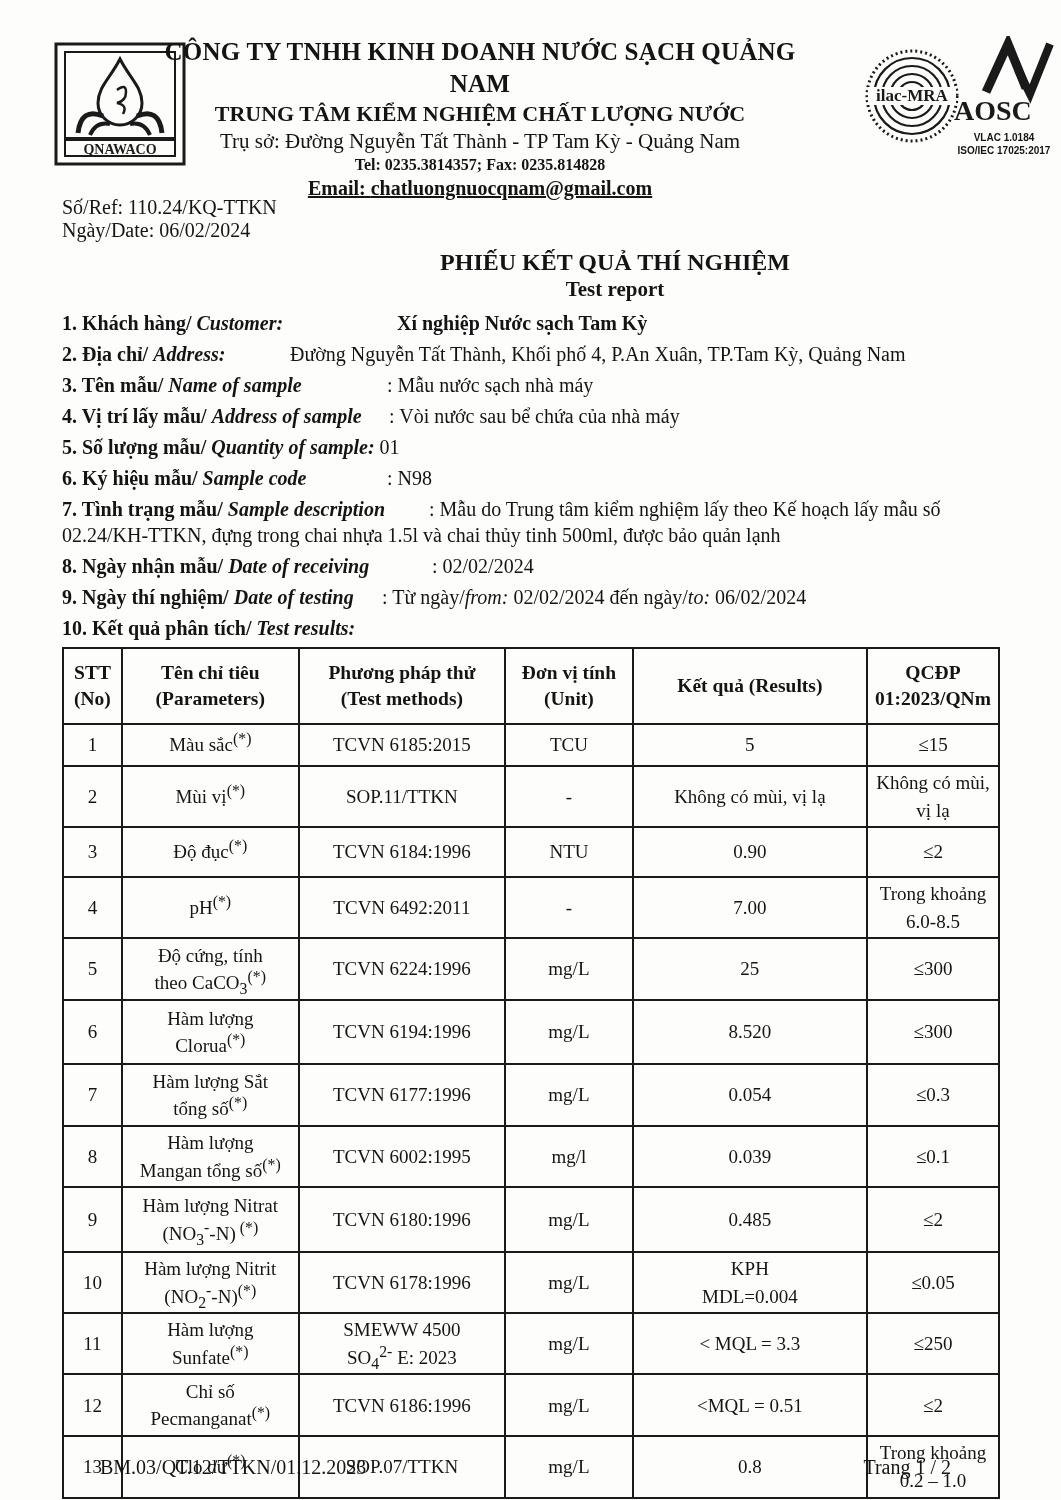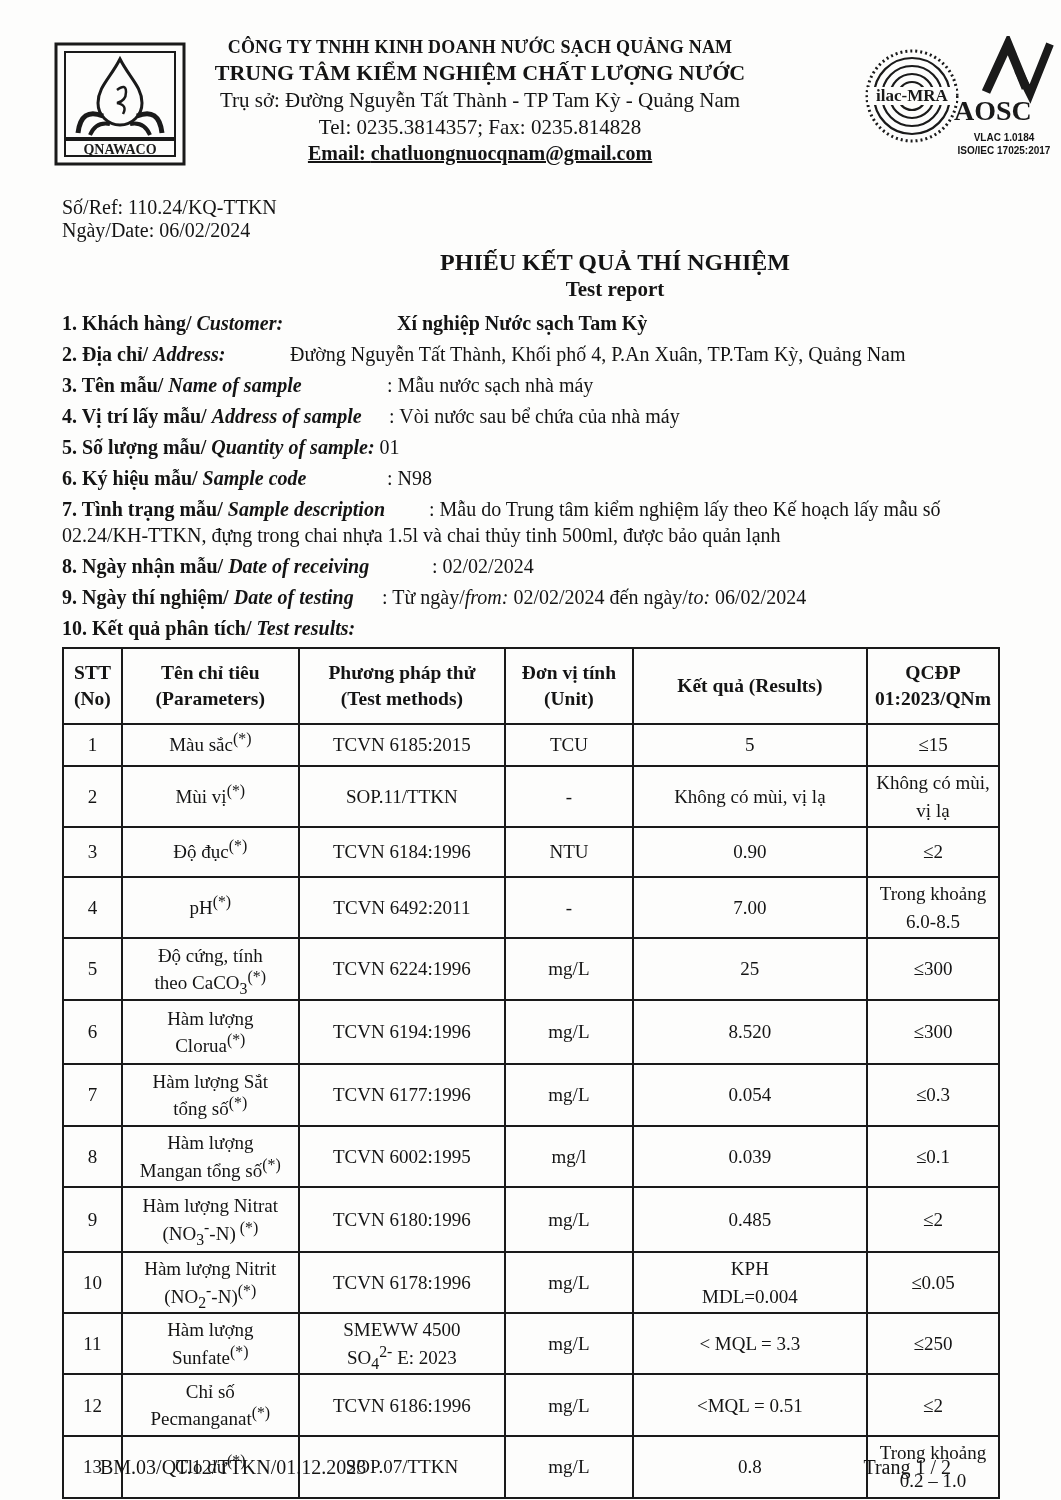--- a/index.html
+++ b/index.html
@@ -5,24 +5,24 @@
   html,body{margin:0;padding:0;background:#e8e8e8;}
   .page{
     width:1061px;height:1500px;position:relative;margin:0 auto;
     background:#fdfdfc;color:#141414;
     font-family:"Liberation Serif","DejaVu Serif",serif;
     overflow:hidden;
   }
   
   .logo-qnawaco{position:absolute;left:54px;top:42px;}
   .hdr-text{position:absolute;left:140px;top:36px;width:680px;text-align:center;line-height:1.28;}
-  .hl1{font-size:18px;font-weight:bold;letter-spacing:.2px;}
+  .hl1{font-size:25px;font-weight:bold;letter-spacing:.2px;}
   .hl2{font-size:22px;font-weight:bold;}
   .hl3{font-size:21px;font-weight:normal;}
-  .hl4{font-size:21px;font-weight:normal;}
+  .hl4{font-size:16px;font-weight:bold;}
   .hl5{font-size:20px;font-weight:bold;text-decoration:underline;}
   .hl5 .email{ text-decoration:underline;}
   .logo-ilac{position:absolute;left:864px;top:46px;}
   .logo-aosc{position:absolute;left:948px;top:36px;width:112px;text-align:center;}
   .aosc-sub{font-family:"Liberation Sans","DejaVu Sans",sans-serif;font-weight:bold;font-size:10px;line-height:1.25;color:#141414;}
   
   .content{position:absolute;left:62px;top:196px;width:956px;}
   .meta-row{display:flex;justify-content:space-between;font-size:20px;flex-direction:column;}
   .title-vi{font-size:24px;font-weight:bold;text-align:center;margin:7px 0 0 150px;}
   .title-en{font-size:21px;font-weight:bold;text-align:center;margin:1px 0 8px 150px;}

